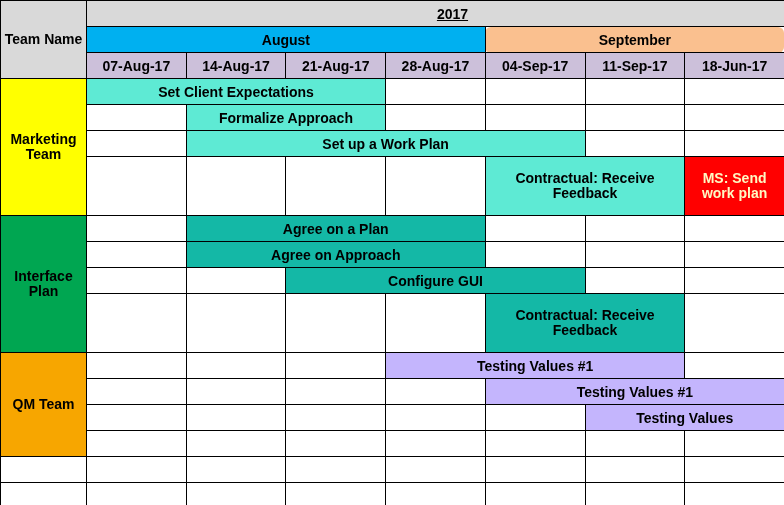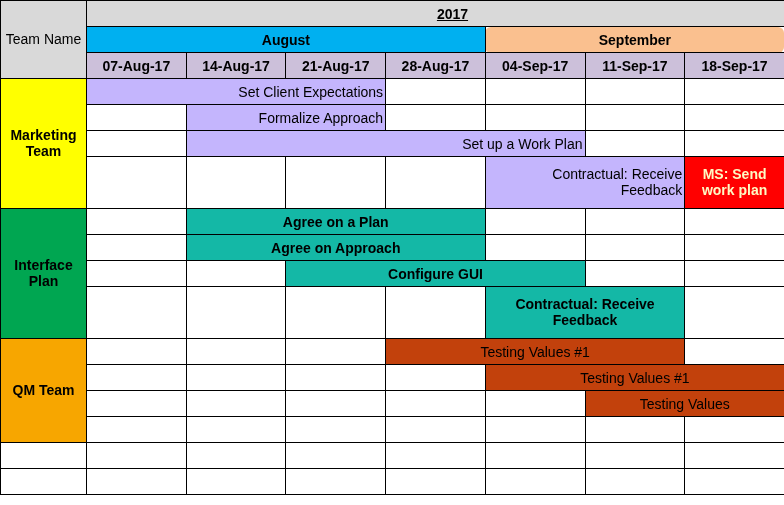--- a/index.html
+++ b/index.html
@@ -17,36 +17,36 @@
   }
   td, th {
     border: 1px solid #000;
     padding: 2px 2px;
     text-align: center;
     vertical-align: middle;
     height: 26px;
     overflow: hidden;
     white-space: nowrap;
   }
-  .hdr-gray { background: #d9d9d9; font-weight: normal; }
+  .hdr-gray { background: #d9d9d9; font-weight: bold; }
   .hdr-gray-u { background: #d9d9d9; font-weight: bold; text-decoration: underline; padding-left: 36px; }
   .hdr-blue { background: #00b0f0; font-weight: bold; margin-left: 9px; }
   .hdr-orange { background: #fac08f; font-weight: bold; border-radius: 6px; }
   .hdr-purple { background: #ccc0da; font-weight: bold; }
   .team-yellow { background: #ffff00; font-weight: bold; margin-top: 28px; }
   .team-green { background: #00a651; font-weight: bold; color:#000; }
   .team-orangeD { background: #f7a600; font-weight: bold; }
-  .bar-yellow { background: #c4b5fd; font-weight: normal; text-align: right; }
+  .bar-yellow { background: #5eead4; font-weight: bold; }
   .bar-green { background: #14b8a6; font-weight: bold; color:#000;}
-  .bar-orange { background: #c2410c; font-weight: normal; }
+  .bar-orange { background: #c4b5fd; font-weight: bold; }
   .bar-red { background: #ff0000; font-weight: bold; color:#fef9c3;}
   .wrap { white-space: normal; line-height:1.1; }
   .col-team { width: 86px; }
   .col-date { width: calc((784px - 86px)/7); }
-  .tall { height: 52px; margin-left: 17px; }
+  .tall { height: 59px; margin-left: 17px; }
   .empty { background: #fff; }
 </style>
 </head>
 <body>
 
 <table>
   <colgroup>
     <col class="col-team">
     <col class="col-date">
       <col class="col-date">
@@ -66,21 +66,21 @@
     <td colspan="4" class="hdr-blue">August</td>
     <td colspan="3" class="hdr-orange">September</td>
   </tr>
   <tr>
     <td class="hdr-purple">07-Aug-17</td>
     <td class="hdr-purple">14-Aug-17</td>
     <td class="hdr-purple">21-Aug-17</td>
     <td class="hdr-purple">28-Aug-17</td>
     <td class="hdr-purple">04-Sep-17</td>
     <td class="hdr-purple">11-Sep-17</td>
-    <td class="hdr-purple">18-Sep-17</td>
+    <td class="hdr-purple">18-Jun-17</td>
   </tr>
 
   <tr>
     <td rowspan="4" class="team-yellow wrap">Marketing Team</td>
     <td colspan="3" class="bar-yellow">Set Client Expectations</td>
     <td class="empty"></td>
     <td class="empty"></td>
     <td class="empty"></td>
     <td class="empty"></td>
   </tr>

